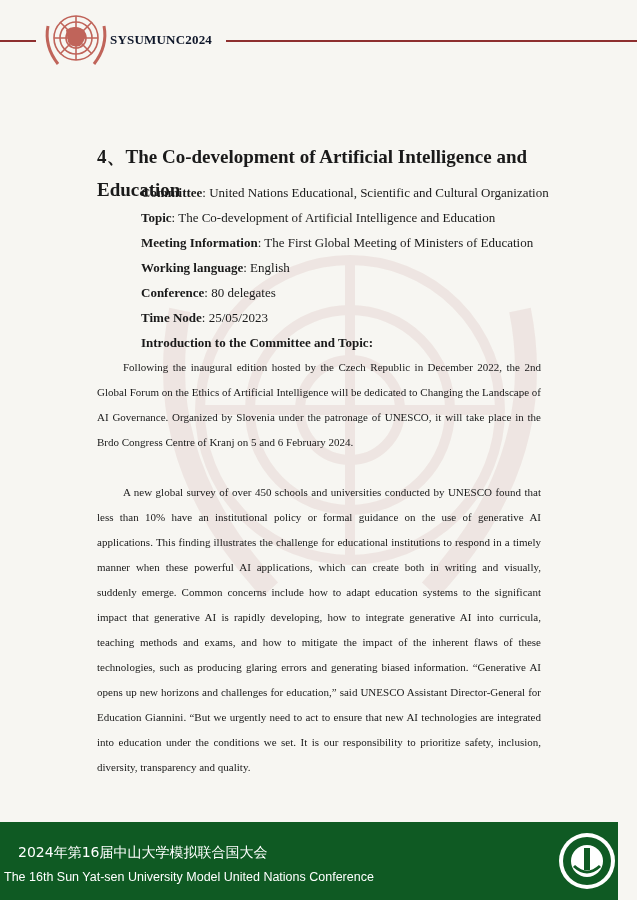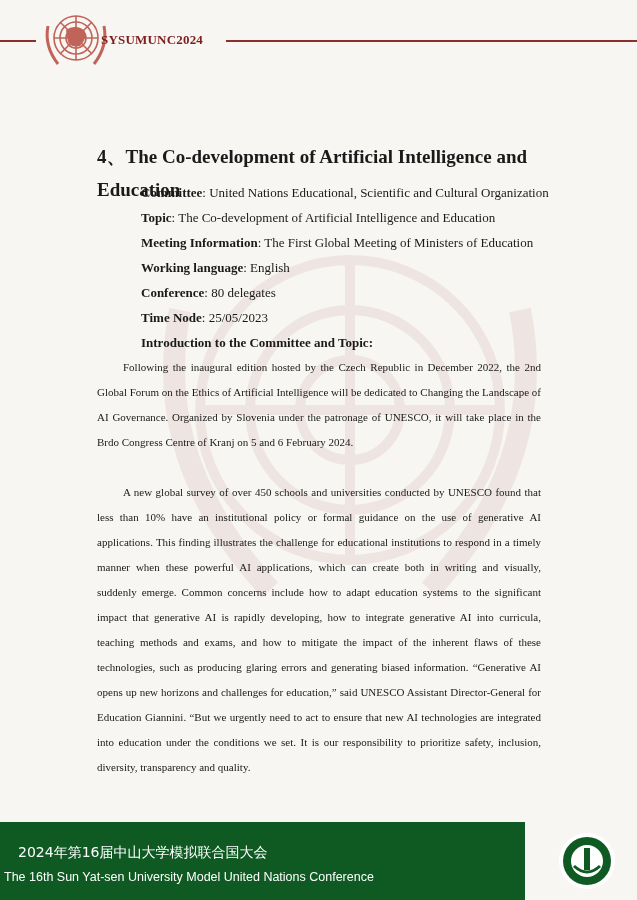--- a/index.html
+++ b/index.html
@@ -1,30 +1,30 @@
 <!DOCTYPE html>
 <html><head>
 <meta charset="utf-8">
 <style>
   html, body { margin:0; padding:0; }
   body { width:637px; height:900px; background:#f7f6f2; position:relative; overflow:hidden; font-family:"Liberation Serif", serif; color:#1a1a1a; }
   .header { position:absolute; left:0; top:0; width:637px; height:80px; }
   .hline-left { position:absolute; left:0; top:40px; width:36px; height:2px; background:#8e2f2f; }
   .hline-right { position:absolute; left:226px; top:40px; width:411px; height:2px; background:#8e2f2f; }
   .un-logo { position:absolute; left:38px; top:6px; width:76px; height:68px; }
-  .brand { position:absolute; left:101px; top:32px; font-size:13px; font-weight:bold; color:#7f1d1d; letter-spacing:0.2px; }
+  .brand { position:absolute; left:110px; top:32px; font-size:13px; font-weight:bold; color:#0f172a; letter-spacing:0.2px; }
   .watermark { position:absolute; left:150px; top:210px; width:400px; height:400px; opacity:0.08; }
   .title { position:absolute; left:97px; top:96px; width:460px; font-size:19px; font-weight:bold; line-height:33px;margin-top:44px; }
   .meta { position:absolute; left:97px; top:180px; width:460px; font-size:13px; line-height:25px;margin-left:44px; }
   .meta .row b { font-weight:bold; }
   .intro-h { font-weight:bold; }
   .para { position:absolute; left:97px; width:444px; font-size:11px; line-height:25px; text-align:justify; text-indent:26px; }
   .p1 { top:355px; }
   .p2 { top:480px; }
-  .footer { position:absolute; left:0; top:822px; width:525px; height:78px; background:#0f5a23; color:#fff; }
+  .footer { position:absolute; left:0; top:822px; width:618px; height:78px; background:#0f5a23; color:#fff; }
   .footer .cn { position:absolute; left:18px; top:22px; font-size:14px; font-family:"DejaVu Sans", sans-serif; }
   .footer .en { position:absolute; left:4px; top:48px; font-size:12.5px; font-family:"Liberation Sans", sans-serif; }
   .sysu-logo { position:absolute; left:558px; top:10px; width:58px; height:58px; }
 </style>
 </head>
 <body>
 
 <div class="header">
   <div class="hline-left"></div>
   <svg class="un-logo" viewBox="0 0 76 68">

